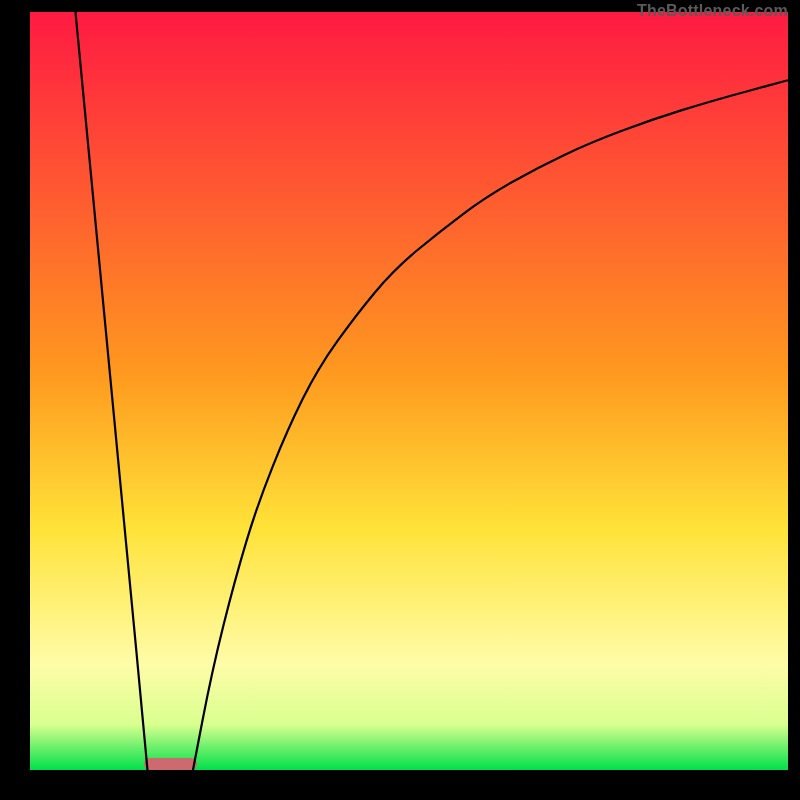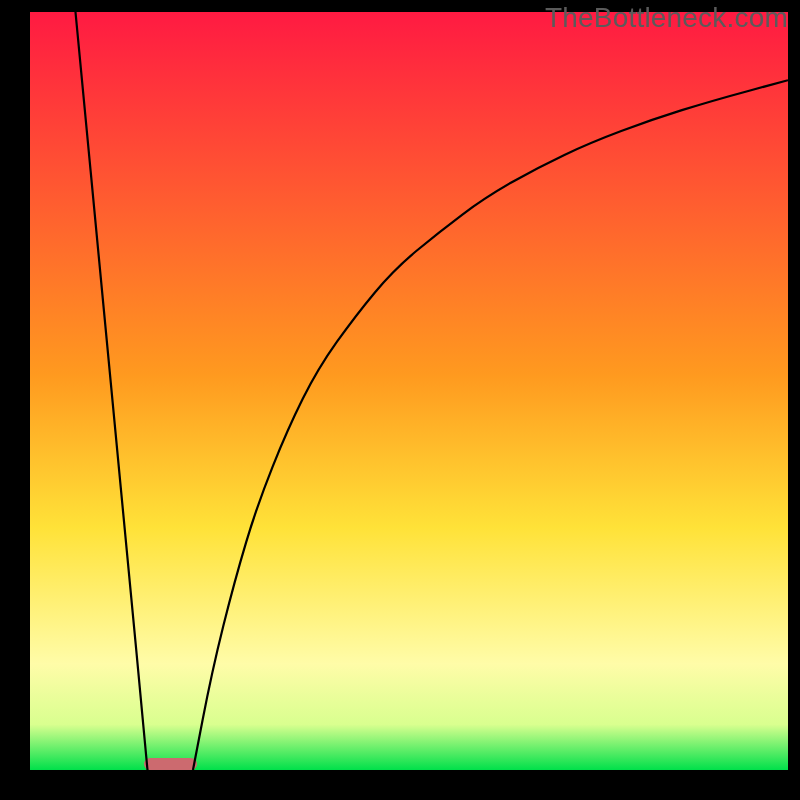--- a/index.html
+++ b/index.html
@@ -17,22 +17,22 @@
   }
   .plot-overlay {
     position: absolute;
     left: 0;
     top: 0;
     pointer-events: none;
   }
   .watermark {
     position: absolute;
     color: #5b5b5b;
-    font-size: 28px;
-    font-weight: 400;
+    font-size: 16px;
+    font-weight: 700;
     letter-spacing: 0.2px;
     white-space: nowrap;
     text-align: center;
   }
   .marker {
     position: absolute;
     background: #cc6a6f;
     border-radius: 999px;
   }
 </style>

